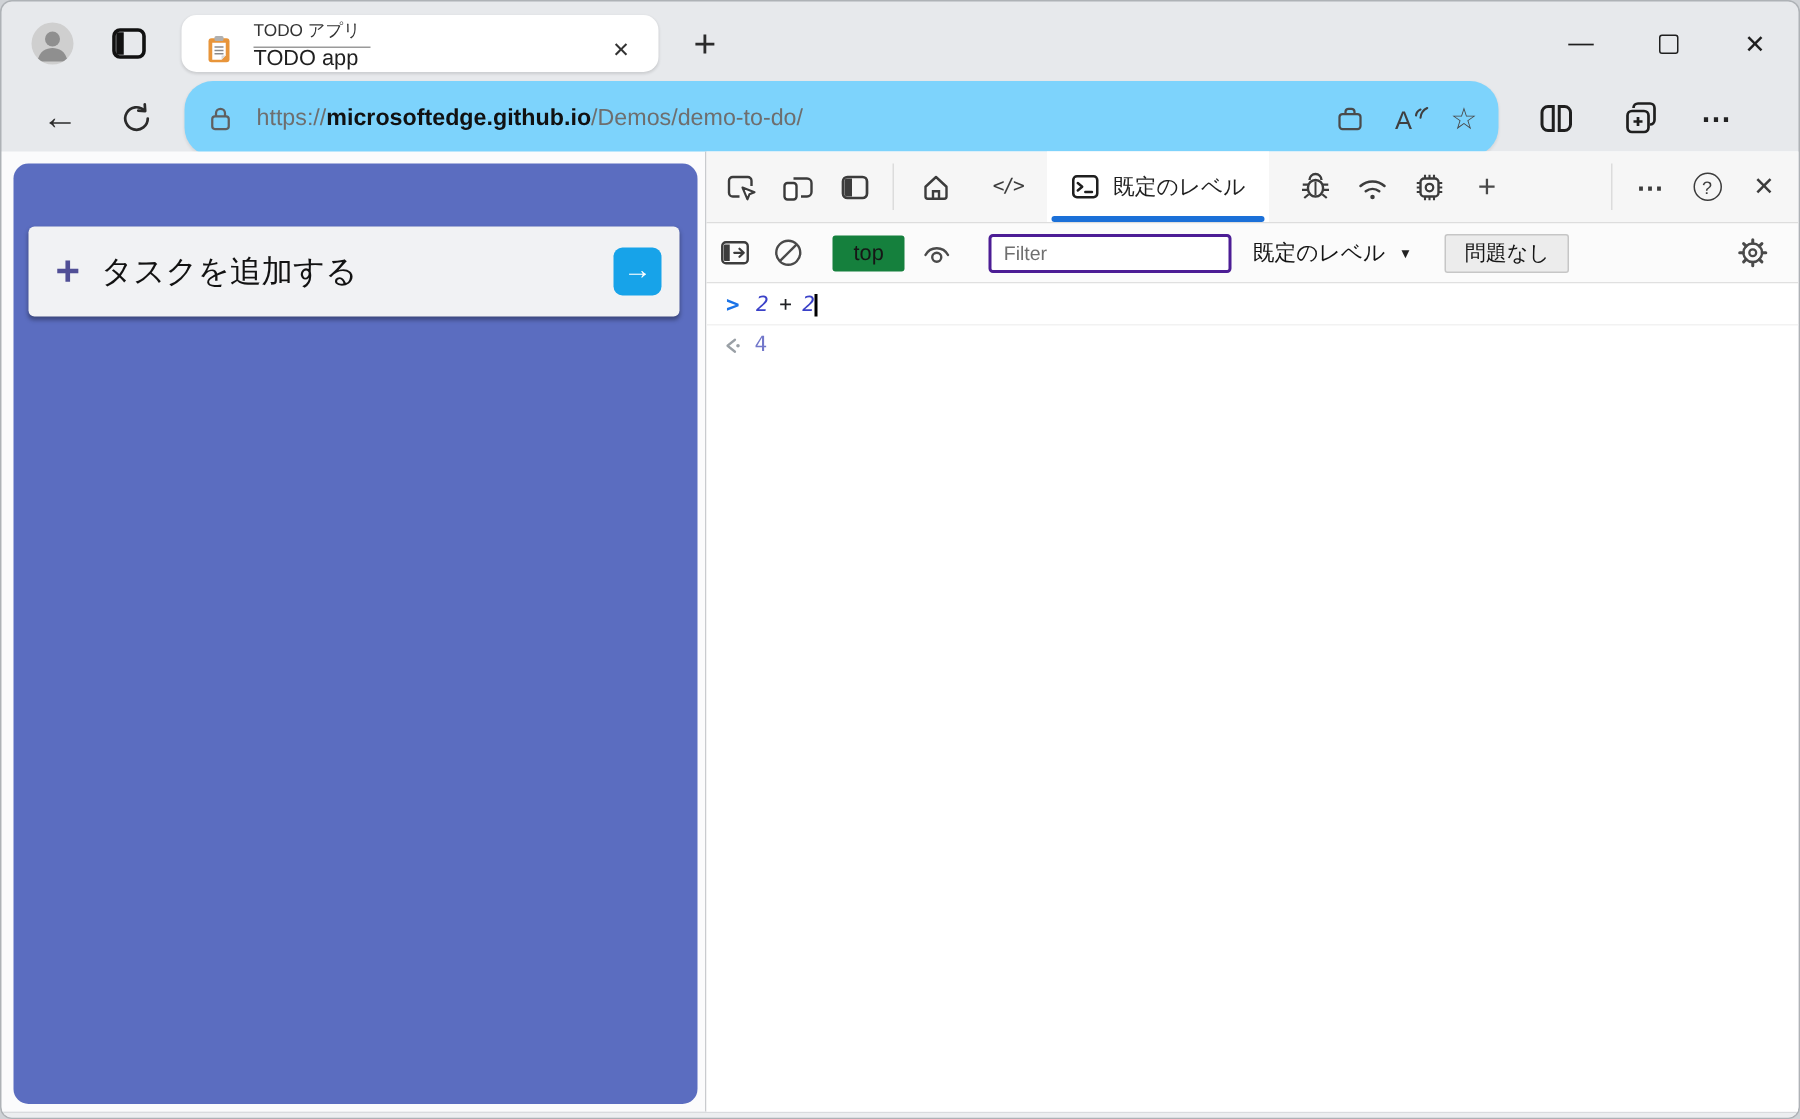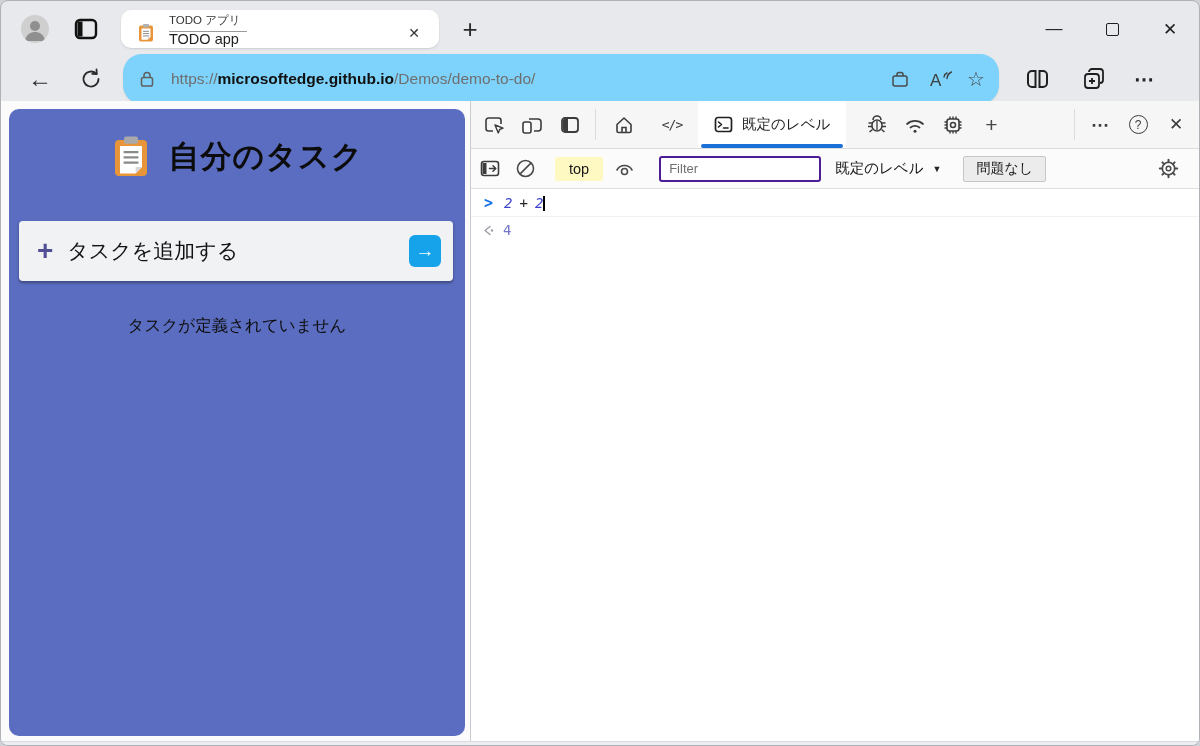--- a/index.html
+++ b/index.html
@@ -72,21 +72,21 @@
   .tab-console { background:#fff; padding:0 16px; gap:9px; position:relative; }
   .tab-console-label { font-size:14.5px; color:#1f1f1f; }
   .tab-underline { position:absolute; left:3px; right:3px; bottom:0; height:4px; background:#1b70d8; border-radius:3px; }
   .dt-spacer { flex:1; }
   .help-circle { width:19px; height:19px; border:1.5px solid #3c3c3c; border-radius:50%;
                  font-size:12px; display:flex; align-items:center; justify-content:center; color:#3c3c3c; }
   .dt-close { font-size:17px; }
   .dt-plus { font-size:21px; color:#4a4a4a; font-weight:300; }
 
   .dt-row2 { height:40px; background:#fbfbfb; border-bottom:1px solid #e0e0e0; display:flex; align-items:center; }
-  .ctx-chip { margin-left:12px; background:#fef9c3; padding:4px 14px; font-size:14.5px; color:#161616; border-radius:2px; }
+  .ctx-chip { margin-left:12px; background:#15803d; padding:4px 14px; font-size:14.5px; color:#161616; border-radius:2px; }
   .filter-input { margin-left:14px; width:162px; height:26px; border:2px solid #4c1d95; border-radius:3px;
                   font-size:13px; padding:0 8px; color:#222; font-family:"Liberation Sans",sans-serif; outline:none; background:#fff; }
   .filter-input::placeholder { color:#6f6f6f; }
   .levels { margin-left:14px; display:flex; align-items:center; font-size:14.5px; color:#141414; }
   .levels .caret { font-size:9px; margin-left:9px; color:#222; }
   .issues-btn { margin-left:22px; background:#ececec; border:1px solid #c6c6c6; border-radius:2px;
                 padding:3px 12px; font-size:14px; color:#161616; }
   .gear-right { margin-left:auto; margin-right:12px; }
 
   .console-area { flex:1; background:#fff; font-family:"DejaVu Sans Mono", monospace; overflow:hidden; }
@@ -202,40 +202,27 @@
         </svg>
       </span>
       <span class="moredots">⋯</span>
     </div>
   </div>
 
   <div class="content">
 
     <div class="viewport">
       <div class="app-card">
-        <div class="app-header">
-          <svg width="40" height="44" viewBox="0 0 20 22">
-            <rect x="2" y="2.5" width="16" height="18" rx="2" fill="#e8953a"></rect>
-            <rect x="6.5" y="0.8" width="7" height="3.6" rx="1" fill="#a9a9a9"></rect>
-            <path d="M4.5 5.5 h11 v10.5 l-3.2 3.2 h-7.8 z" fill="#fff"></path>
-            <path d="M15.5 16 l-3.2 3.2 v-3.2 z" fill="#d9d9d9"></path>
-            <line x1="6.3" y1="8.6" x2="13.7" y2="8.6" stroke="#8a8a8a" stroke-width="1.1"></line>
-            <line x1="6.3" y1="11.2" x2="13.7" y2="11.2" stroke="#8a8a8a" stroke-width="1.1"></line>
-            <line x1="6.3" y1="13.8" x2="13.7" y2="13.8" stroke="#8a8a8a" stroke-width="1.1"></line>
-          </svg>
-          <span class="app-title">自分のタスク</span>
-        </div>
 
         <div class="add-bar">
           <span class="add-plus">+</span>
           <span class="add-label">タスクを追加する</span>
           <span class="add-submit">→</span>
         </div>
 
-        <div class="empty-msg">タスクが定義されていません</div>
       </div>
     </div>
 
     <div class="devtools">
 
       <div class="dt-row1">
         <div class="dt-ic" style="margin-left:4px;">
           <svg width="21" height="20" viewBox="0 0 21 20">
             <path d="M9 16 H4.5 a2.5 2.5 0 0 1 -2.5 -2.5 v-8 A2.5 2.5 0 0 1 4.5 3 h10 A2.5 2.5 0 0 1 17 5.5 V9" fill="none" stroke="#3c3c3c" stroke-width="1.6"></path>
             <path d="M11 10 l8 3.2 -3.4 1.3 -1.3 3.4 z" fill="#fff" stroke="#3c3c3c" stroke-width="1.4" stroke-linejoin="round"></path>

